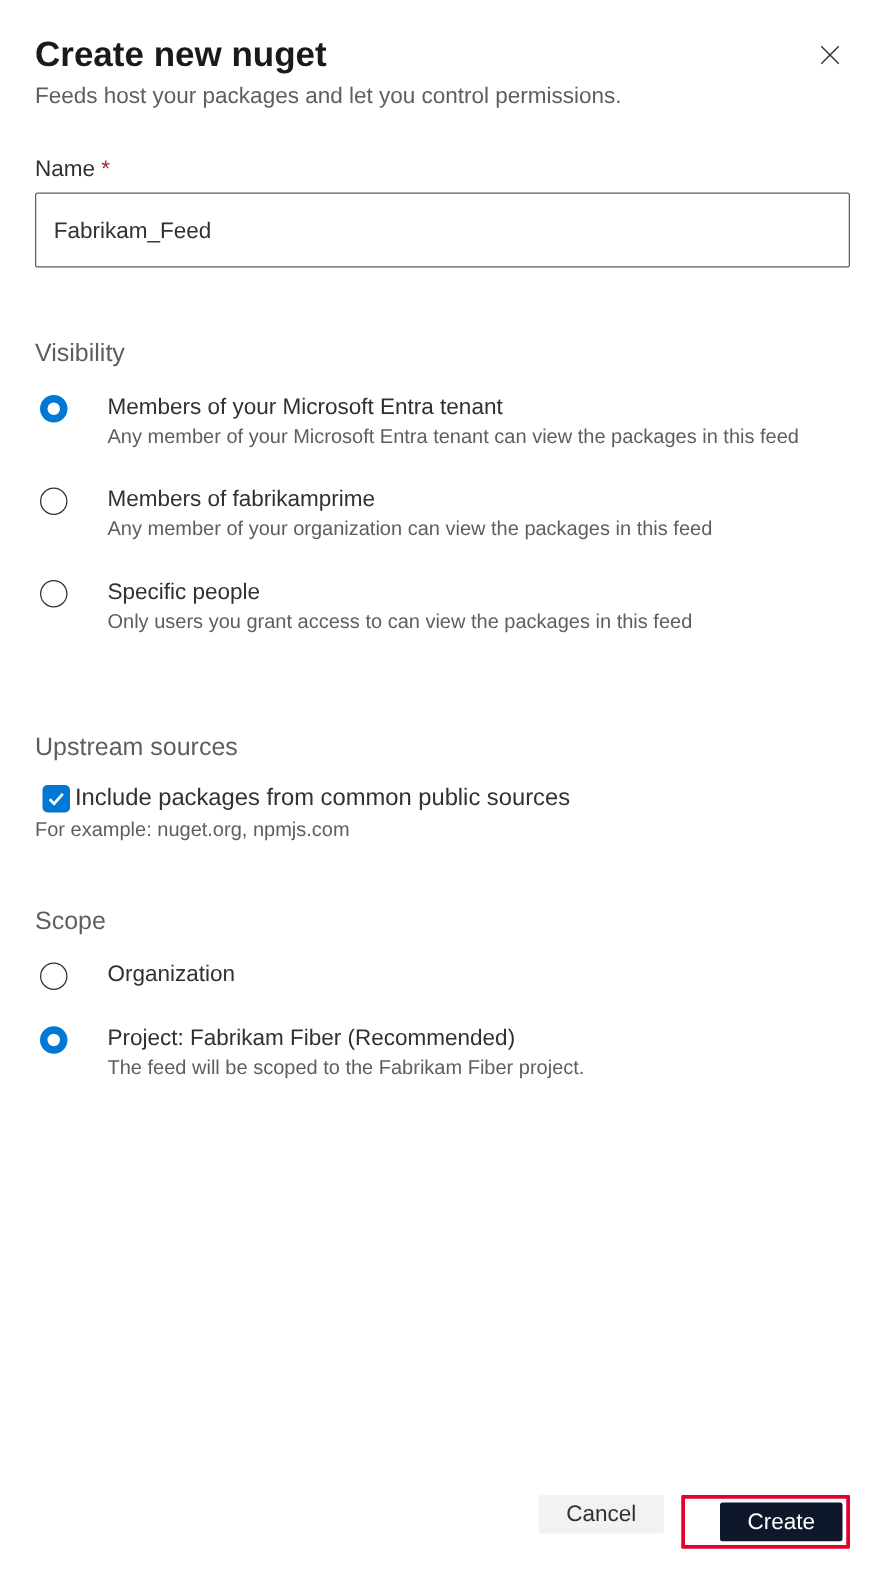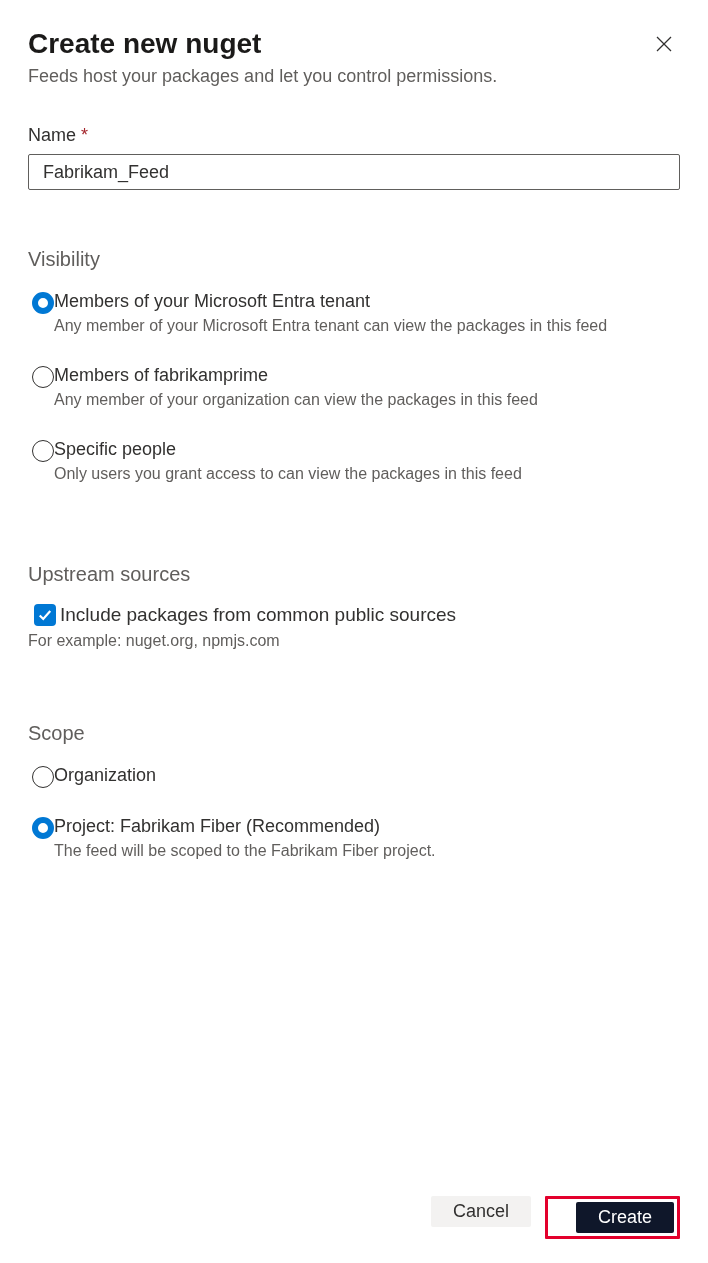--- a/index.html
+++ b/index.html
@@ -59,42 +59,42 @@
     .field-label {
       font-size: 18px;
       color: #323130;
       margin-bottom: 8px;
     }
     .required {
       color: #a4262c;
     }
     .text-input {
       width: 100%;
-      height: 36px;
+      height: 60px;
       padding: 8px 14px;
       font-size: 18px;
       border: 1px solid #605e5c;
       border-radius: 2px;
       outline: none;
       font-family: inherit;
       color: #323130;
     }
     .section-header {
       font-size: 20px;
       color: #605e5c;
       font-weight: 400;
       margin-bottom: 18px;
     }
     .section {
       margin-top: 58px;
     }
     .radio-option {
       display: flex;
       align-items: flex-start;
-      gap: 0;
+      gap: 32px;
       margin-bottom: 26px;
       cursor: pointer;
       padding-left: 4px;
     }
     .radio-option:last-child {
       margin-bottom: 0;
     }
     .radio-circle {
       flex-shrink: 0;
       width: 22px;
@@ -256,21 +256,21 @@
               <polyline points="2,8.5 6,12.5 14,3.5"></polyline>
             </svg>
         </div>
         <span class="checkbox-label">Include packages from common public sources</span>
       </div>
 
       <div class="example-text">For example: nuget.org, npmjs.com</div>
     </div>
 
     
-    <div class="section" style="margin-top:72px;">
+    <div class="section" style="margin-top:52px;">
       <div class="section-header">Scope</div>
 
       <div class="radio-option">
         <div class="radio-circle"></div>
         <div class="radio-content">
           <div class="radio-title">Organization</div>
         </div>
       </div>
 
       <div class="radio-option" style="margin-bottom:30px;">

